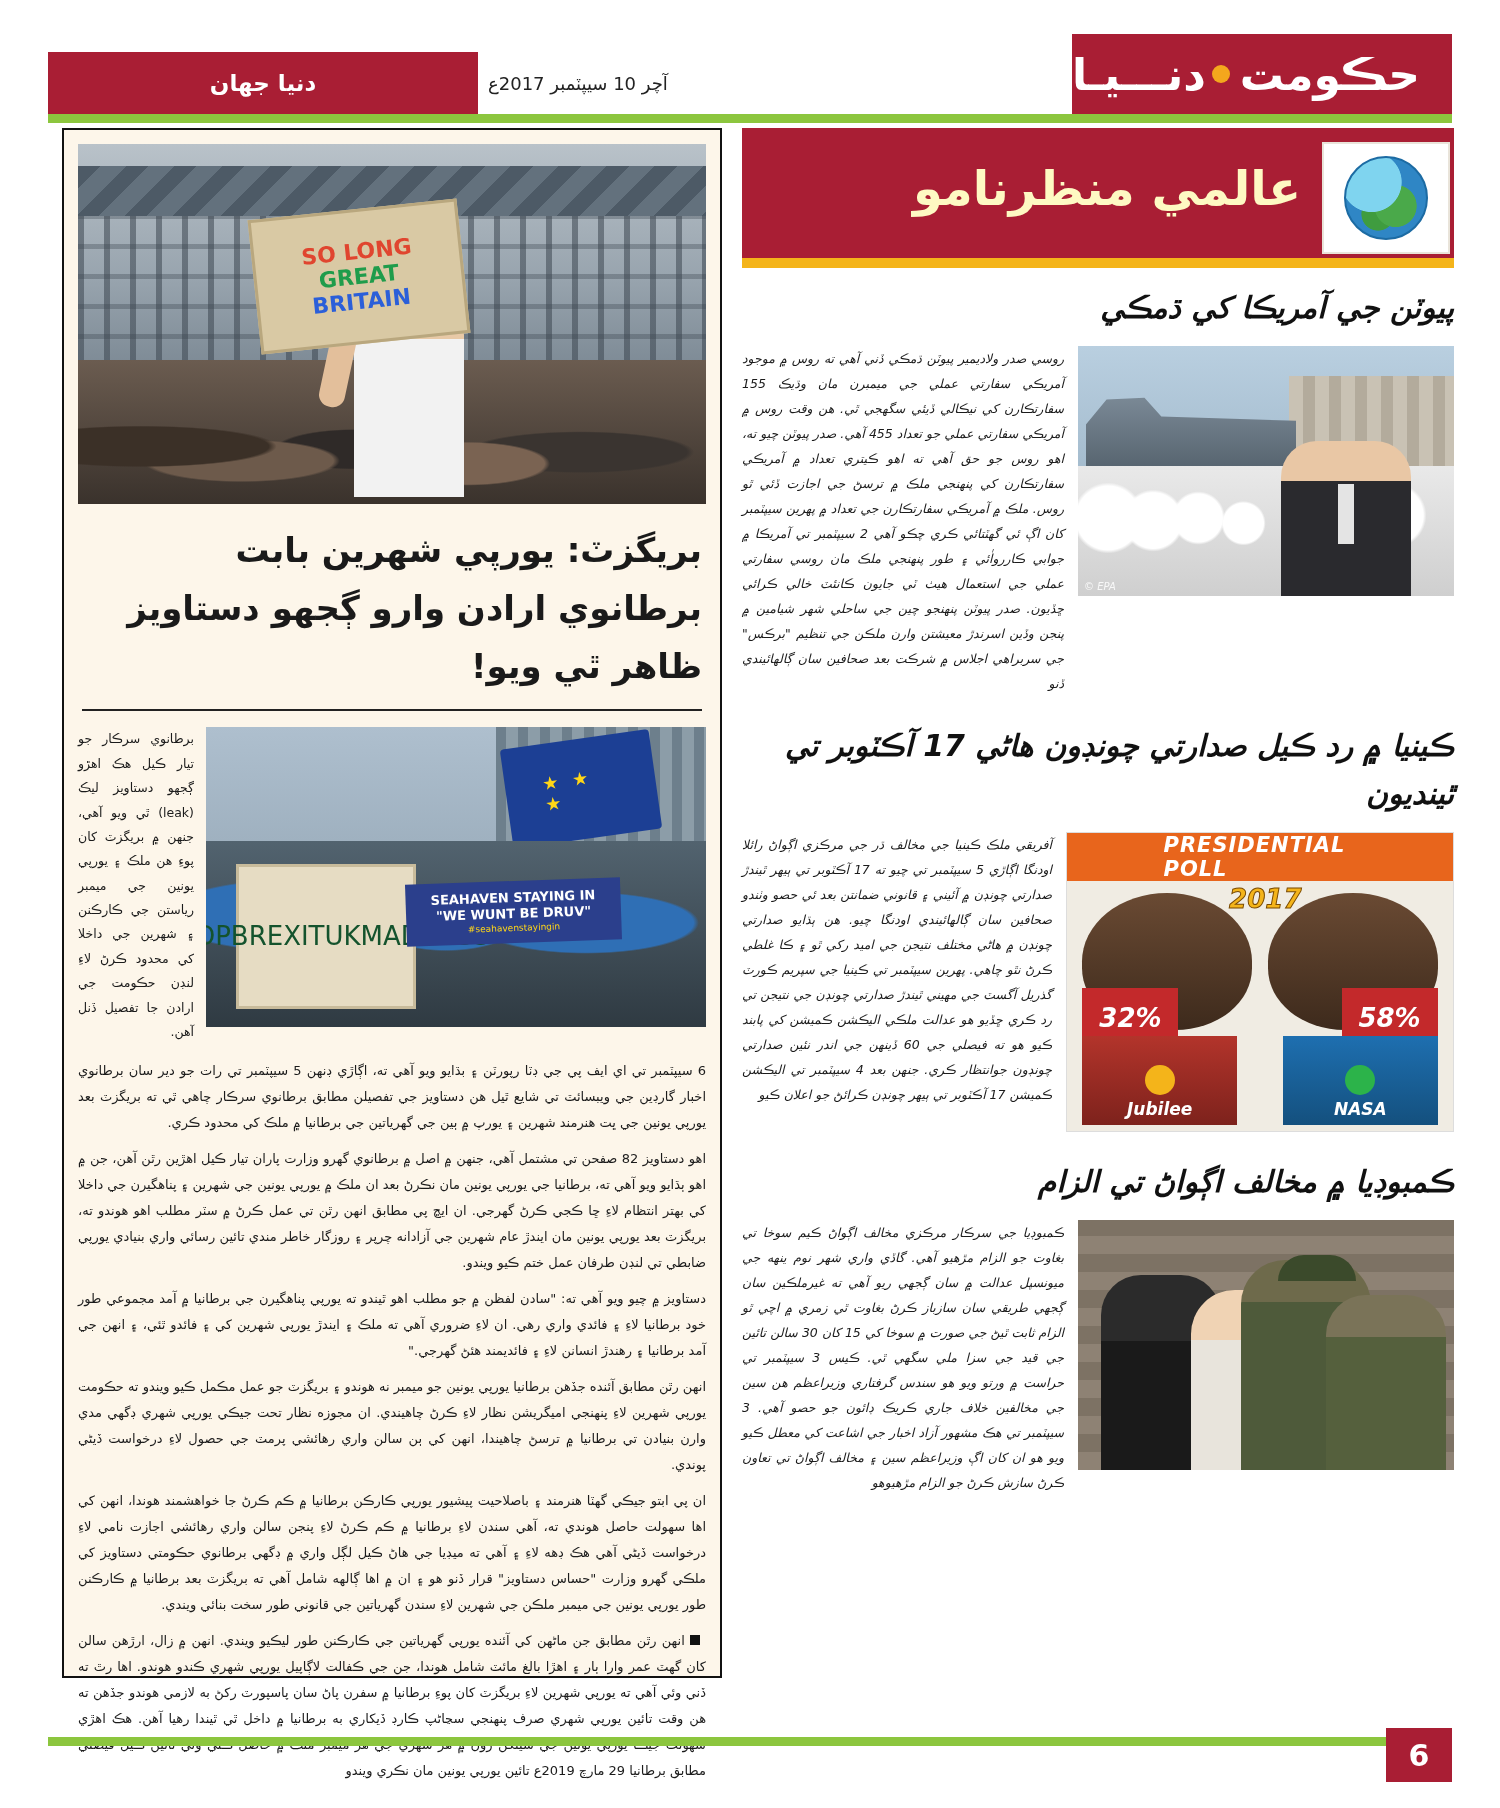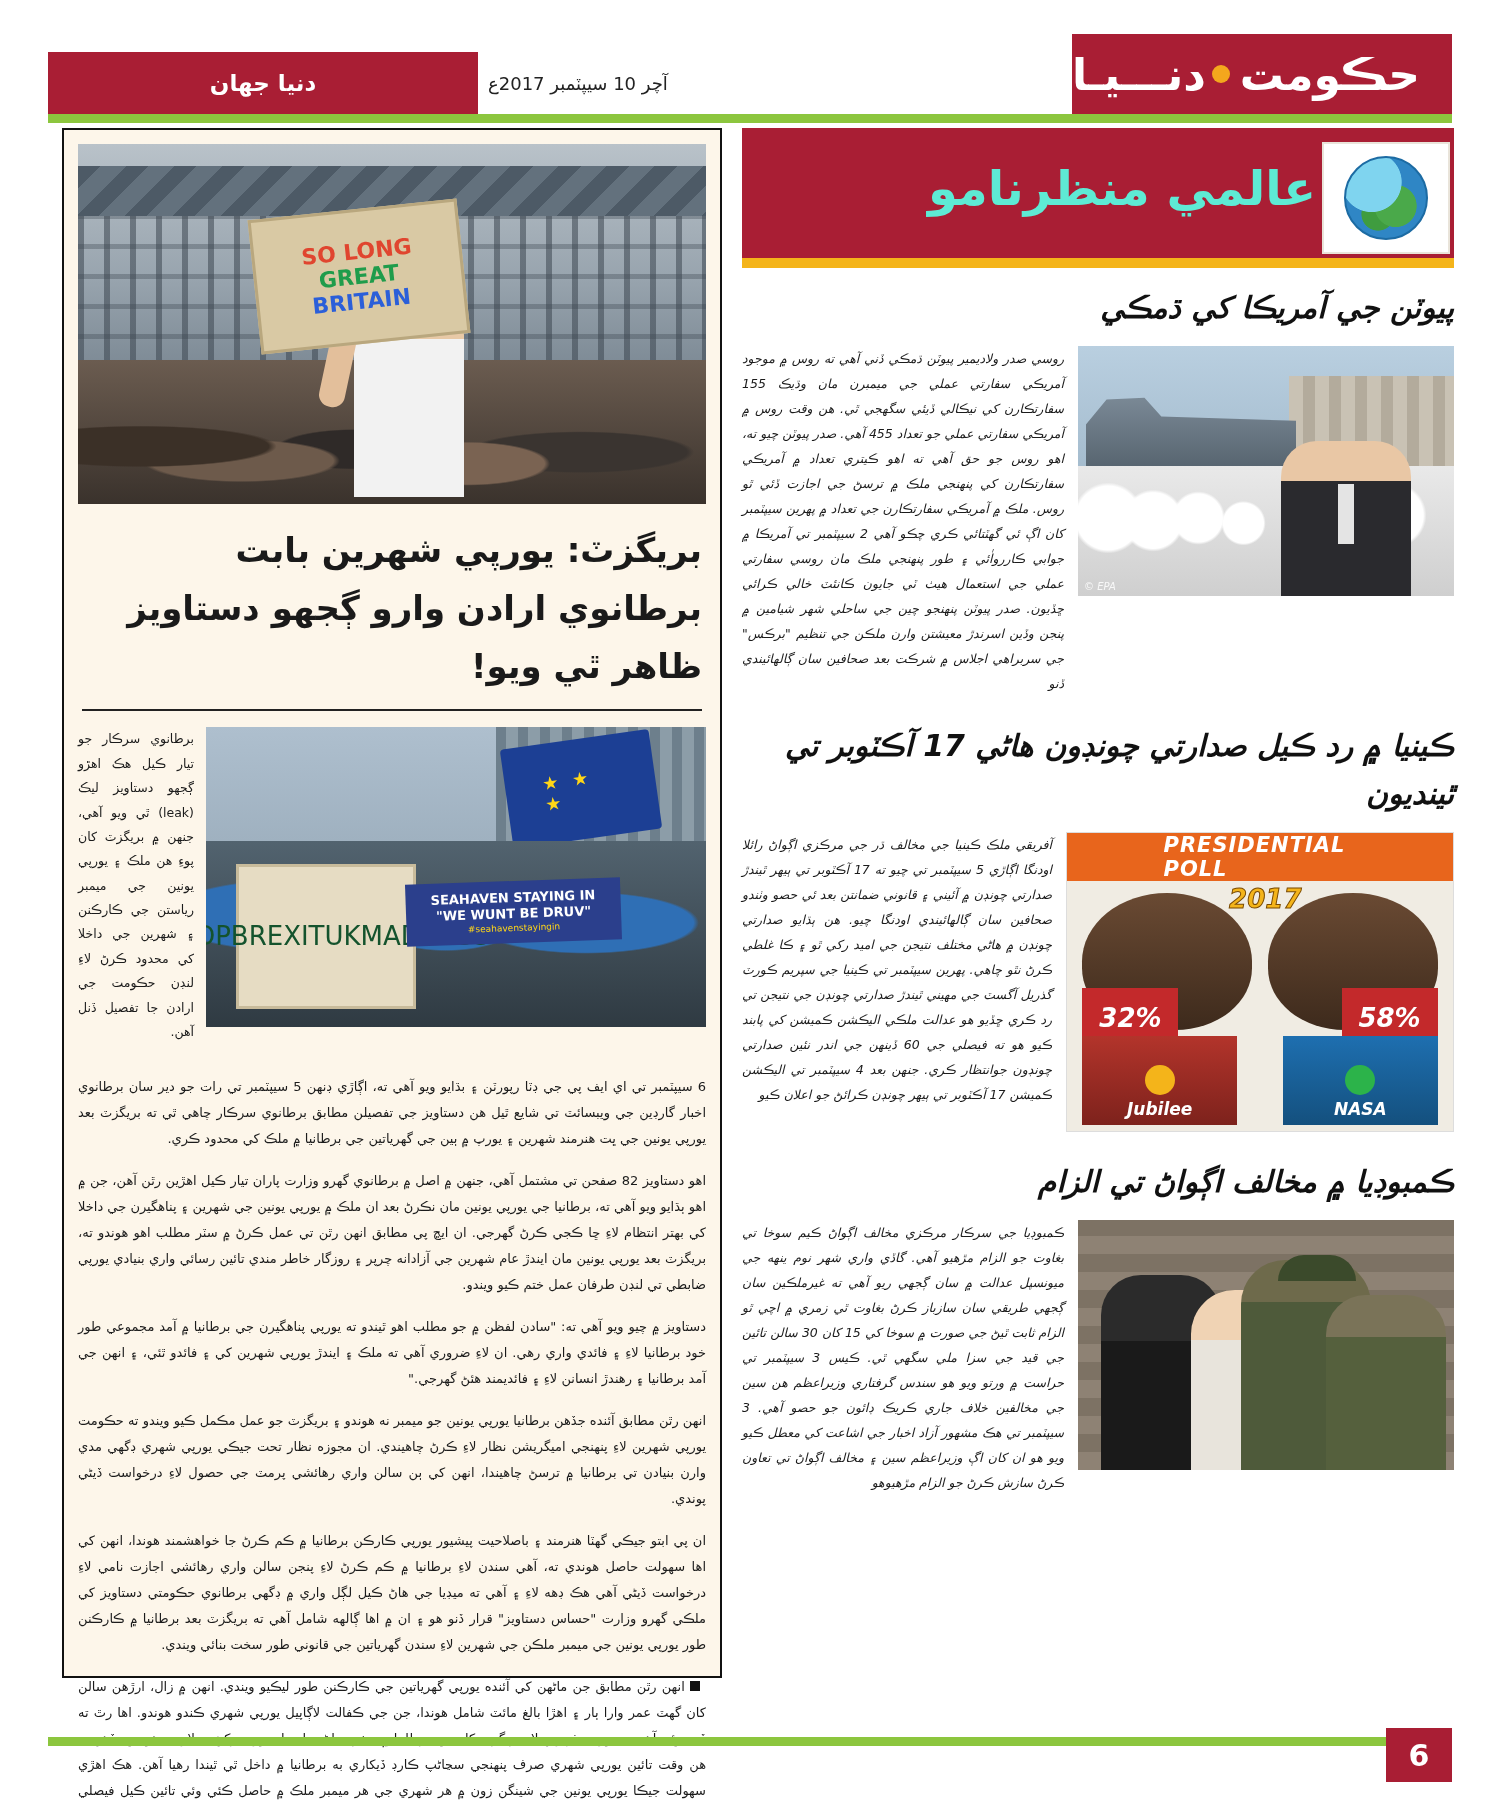--- a/index.html
+++ b/index.html
@@ -175,33 +175,33 @@
     flex:1; direction:rtl; text-align:justify;
     font-size:12.5px; line-height:1.95; color:#1b1b1b;
   }
 
   .body-text {
     margin-top:14px;
     direction:rtl; text-align:justify;
     font-size:13px; line-height:2.0; color:#1b1b1b;
     column-count:1;
   }
-  .body-text p { margin:16px 0 10px 0; }
+  .body-text p { margin:0 0 10px 0; }
   .endmark { display:inline-block; width:10px; height:10px; background:#111; margin-right:6px; }
 
   
   .right-col {
     position:absolute; left:742px; top:128px; width:712px; height:1550px;
   }
   .section-banner {
     position:relative; width:712px; height:130px; background:#a91e34;
   }
   .section-banner .title {
-    position:absolute; right:138px; top:32px;
-    color:#5eead4; font-size:48px; font-weight:bold; direction:rtl;
+    position:absolute; right:153px; top:32px;
+    color:#fef9c3; font-size:48px; font-weight:bold; direction:rtl;
   }
   .section-banner .globe-box {
     position:absolute; right:4px; top:14px; width:128px; height:112px;
     background:#ffffff; border:2px solid #e9e4da;
     display:flex; align-items:center; justify-content:center;
   }
   .globe {
     width:84px; height:84px; border-radius:50%;
     background:
       radial-gradient(circle at 32% 30%, #7fd4ef 0 38%, transparent 39%),

